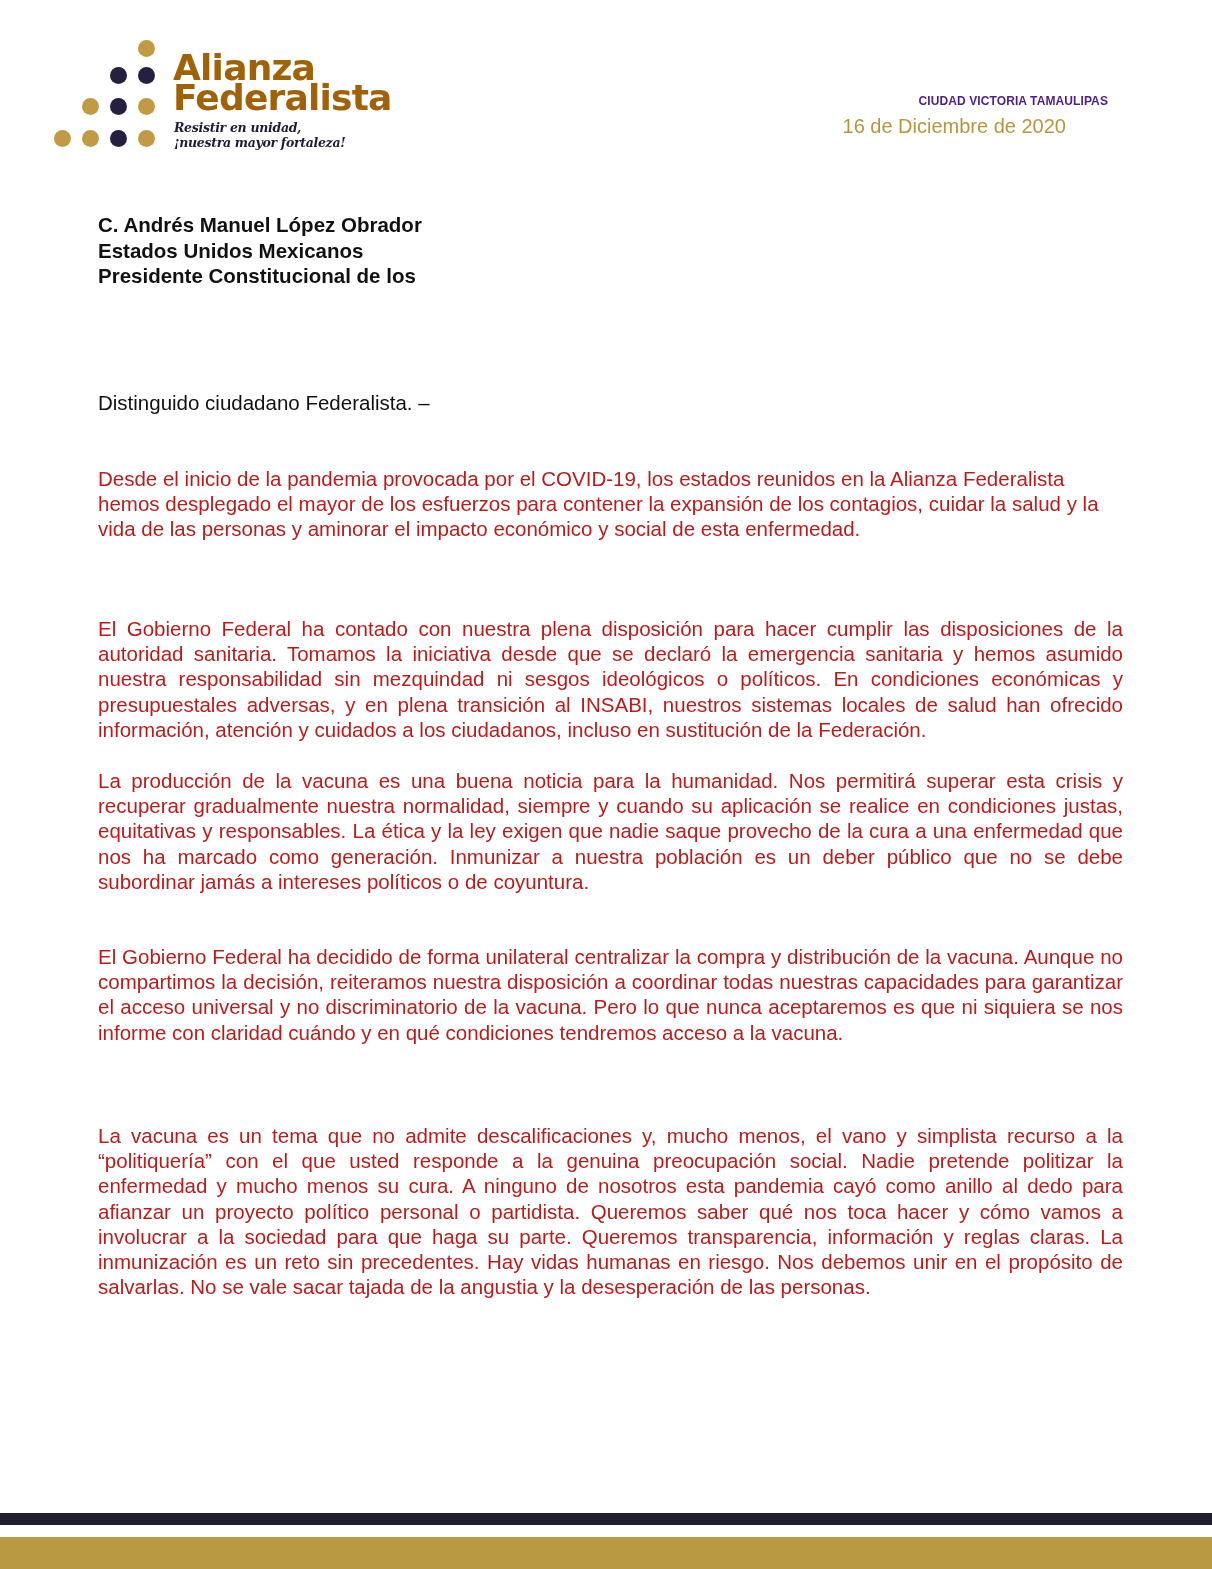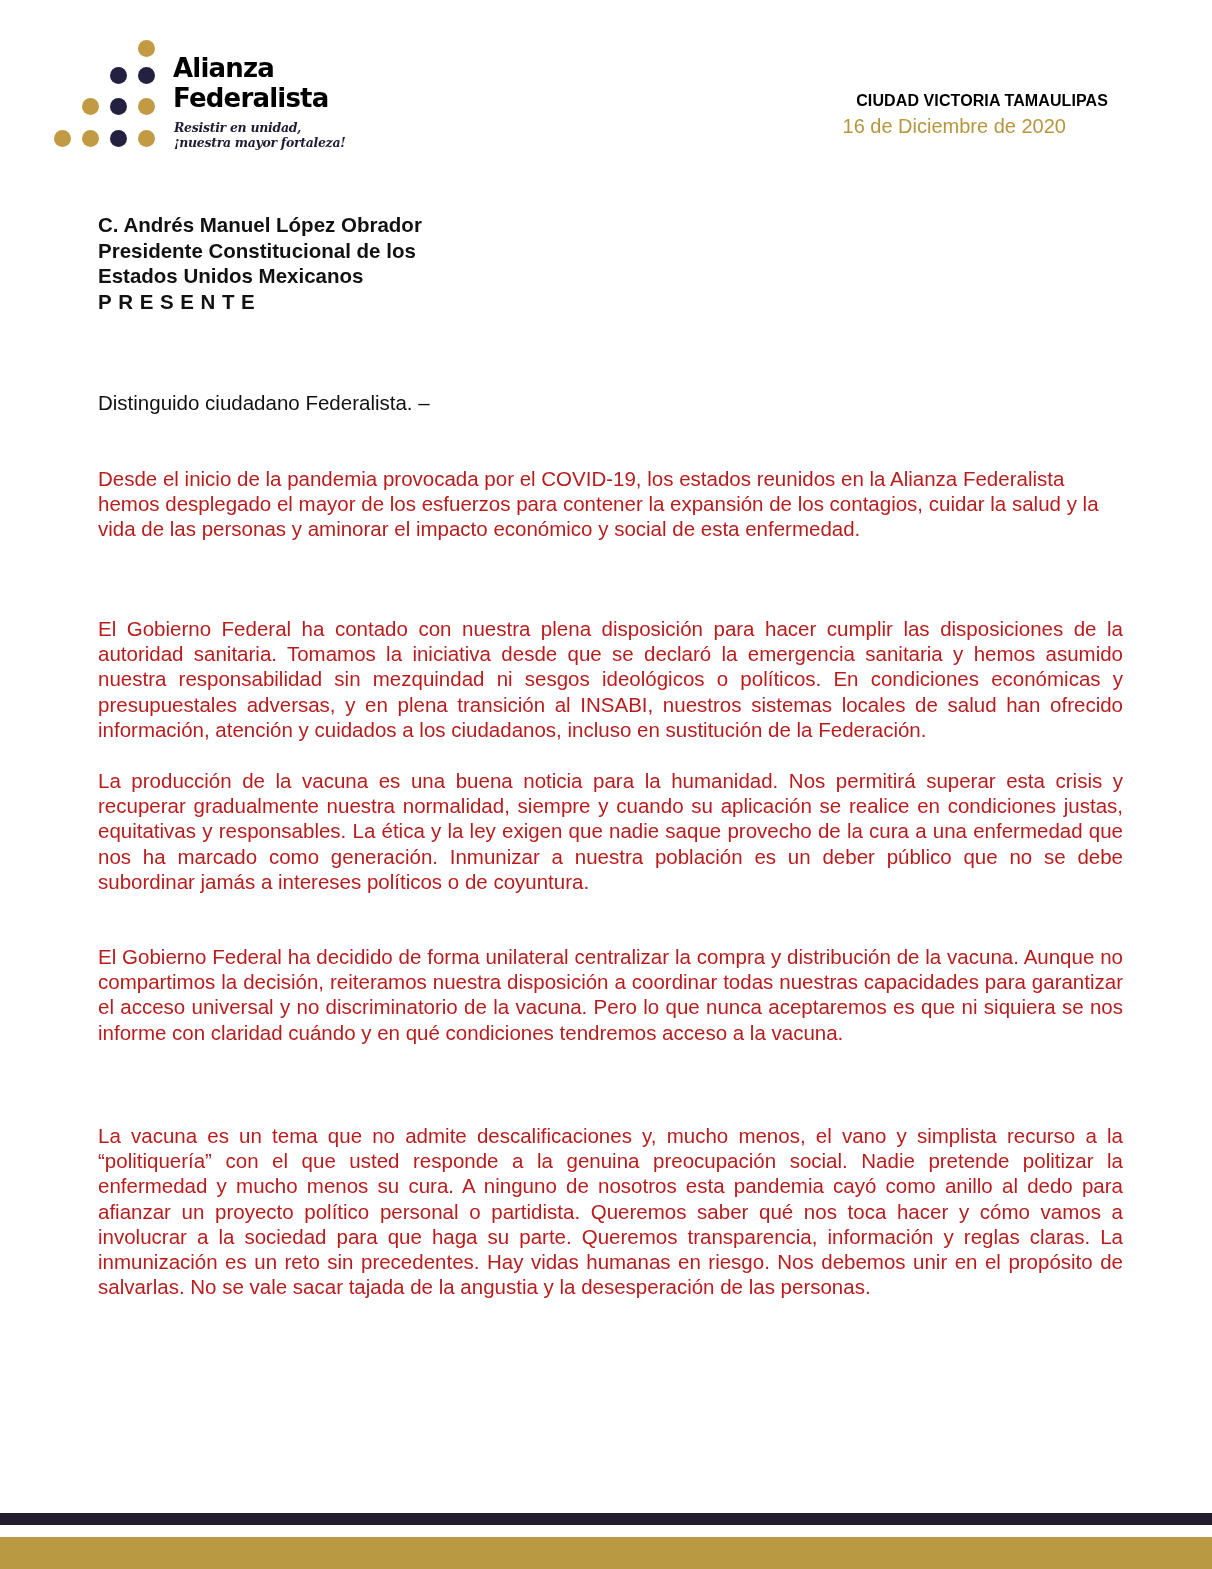--- a/index.html
+++ b/index.html
@@ -36,23 +36,23 @@
       border-radius: 50%;
     }
     .dot.gold { background: #c29a44; }
     .dot.navy { background: #24203f; }
     .logo-name {
       position: absolute;
       left: 121px;
       top: 15px;
       font-family: "DejaVu Sans", sans-serif;
       font-weight: bold;
-      font-size: 26px;
+      font-size: 36px;
       line-height: 30px;
-      color: #000000;
+      color: #a16207;
       letter-spacing: -0.8px;
     }
     .logo-slogan {
       position: absolute;
       left: 122px;
       top: 82px;
       font-family: "DejaVu Serif", serif;
       font-style: italic;
       font-weight: bold;
       font-size: 12.5px;
@@ -62,22 +62,22 @@
     }
     .header-right {
       position: absolute;
       right: 104px;
       top: 90px;
       text-align: right;
     }
     .city {
       font-family: "Liberation Sans", sans-serif;
       font-weight: bold;
-      font-size: 16px;
-      color: #000000;
+      font-size: 12px;
+      color: #4c1d95;
       line-height: 22px;
       letter-spacing: 0.1px;
       margin-left: 10px;
     }
     .date {
       font-family: "Liberation Sans", sans-serif;
       font-size: 20px;
       color: #b5963f;
       line-height: 26px;
       margin-right: 42px;
@@ -164,23 +164,22 @@
   </div>
 </div>
 
 <div class="header-right">
   <div class="city">CIUDAD VICTORIA TAMAULIPAS</div>
   <div class="date">16 de Diciembre de 2020</div>
 </div>
 
 <div class="recipient">
   <div>C. Andrés Manuel López Obrador</div>
+  <div>Estados Unidos Mexicanos</div>
   <div>Presidente Constitucional de los</div>
-  <div>Estados Unidos Mexicanos</div>
-  <div class="presente">PRESENTE</div>
 </div>
 
 <div class="salutation">Distinguido ciudadano Federalista. –</div>
 
 <p class="body-text ragged" id="p1" style="margin:0;">Desde el inicio de la pandemia provocada por el COVID-19, los estados reunidos en la Alianza Federalista hemos desplegado el mayor de los esfuerzos para contener la expansión de los contagios, cuidar la salud y la vida de las personas y aminorar el impacto económico y social de esta enfermedad.</p>
 <p class="body-text" id="p2" style="margin:0;">El Gobierno Federal ha contado con nuestra plena disposición para hacer cumplir las disposiciones de la autoridad sanitaria. Tomamos la iniciativa desde que se declaró la emergencia sanitaria y hemos asumido nuestra responsabilidad sin mezquindad ni sesgos ideológicos o políticos. En condiciones económicas y presupuestales adversas, y en plena transición al INSABI, nuestros sistemas locales de salud han ofrecido información, atención y cuidados a los ciudadanos, incluso en sustitución de la Federación.</p>
 <p class="body-text" id="p3" style="margin:0;">La producción de la vacuna es una buena noticia para la humanidad. Nos permitirá superar esta crisis y recuperar gradualmente nuestra normalidad, siempre y cuando su aplicación se realice en condiciones justas, equitativas y responsables. La ética y la ley exigen que nadie saque provecho de la cura a una enfermedad que nos ha marcado como generación. Inmunizar a nuestra población es un deber público que no se debe subordinar jamás a intereses políticos o de coyuntura.</p>
 <p class="body-text" id="p4" style="margin:0;">El Gobierno Federal ha decidido de forma unilateral centralizar la compra y distribución de la vacuna. Aunque no compartimos la decisión, reiteramos nuestra disposición a coordinar todas nuestras capacidades para garantizar el acceso universal y no discriminatorio de la vacuna. Pero lo que nunca aceptaremos es que ni siquiera se nos informe con claridad cuándo y en qué condiciones tendremos acceso a la vacuna.</p>
 <p class="body-text" id="p5" style="margin:0;">La vacuna es un tema que no admite descalificaciones y, mucho menos, el vano y simplista recurso a la “politiquería” con el que usted responde a la genuina preocupación social. Nadie pretende politizar la enfermedad y mucho menos su cura. A ninguno de nosotros esta pandemia cayó como anillo al dedo para afianzar un proyecto político personal o partidista. Queremos saber qué nos toca hacer y cómo vamos a involucrar a la sociedad para que haga su parte. Queremos transparencia, información y reglas claras. La inmunización es un reto sin precedentes. Hay vidas humanas en riesgo. Nos debemos unir en el propósito de salvarlas. No se vale sacar tajada de la angustia y la desesperación de las personas.</p>
 

